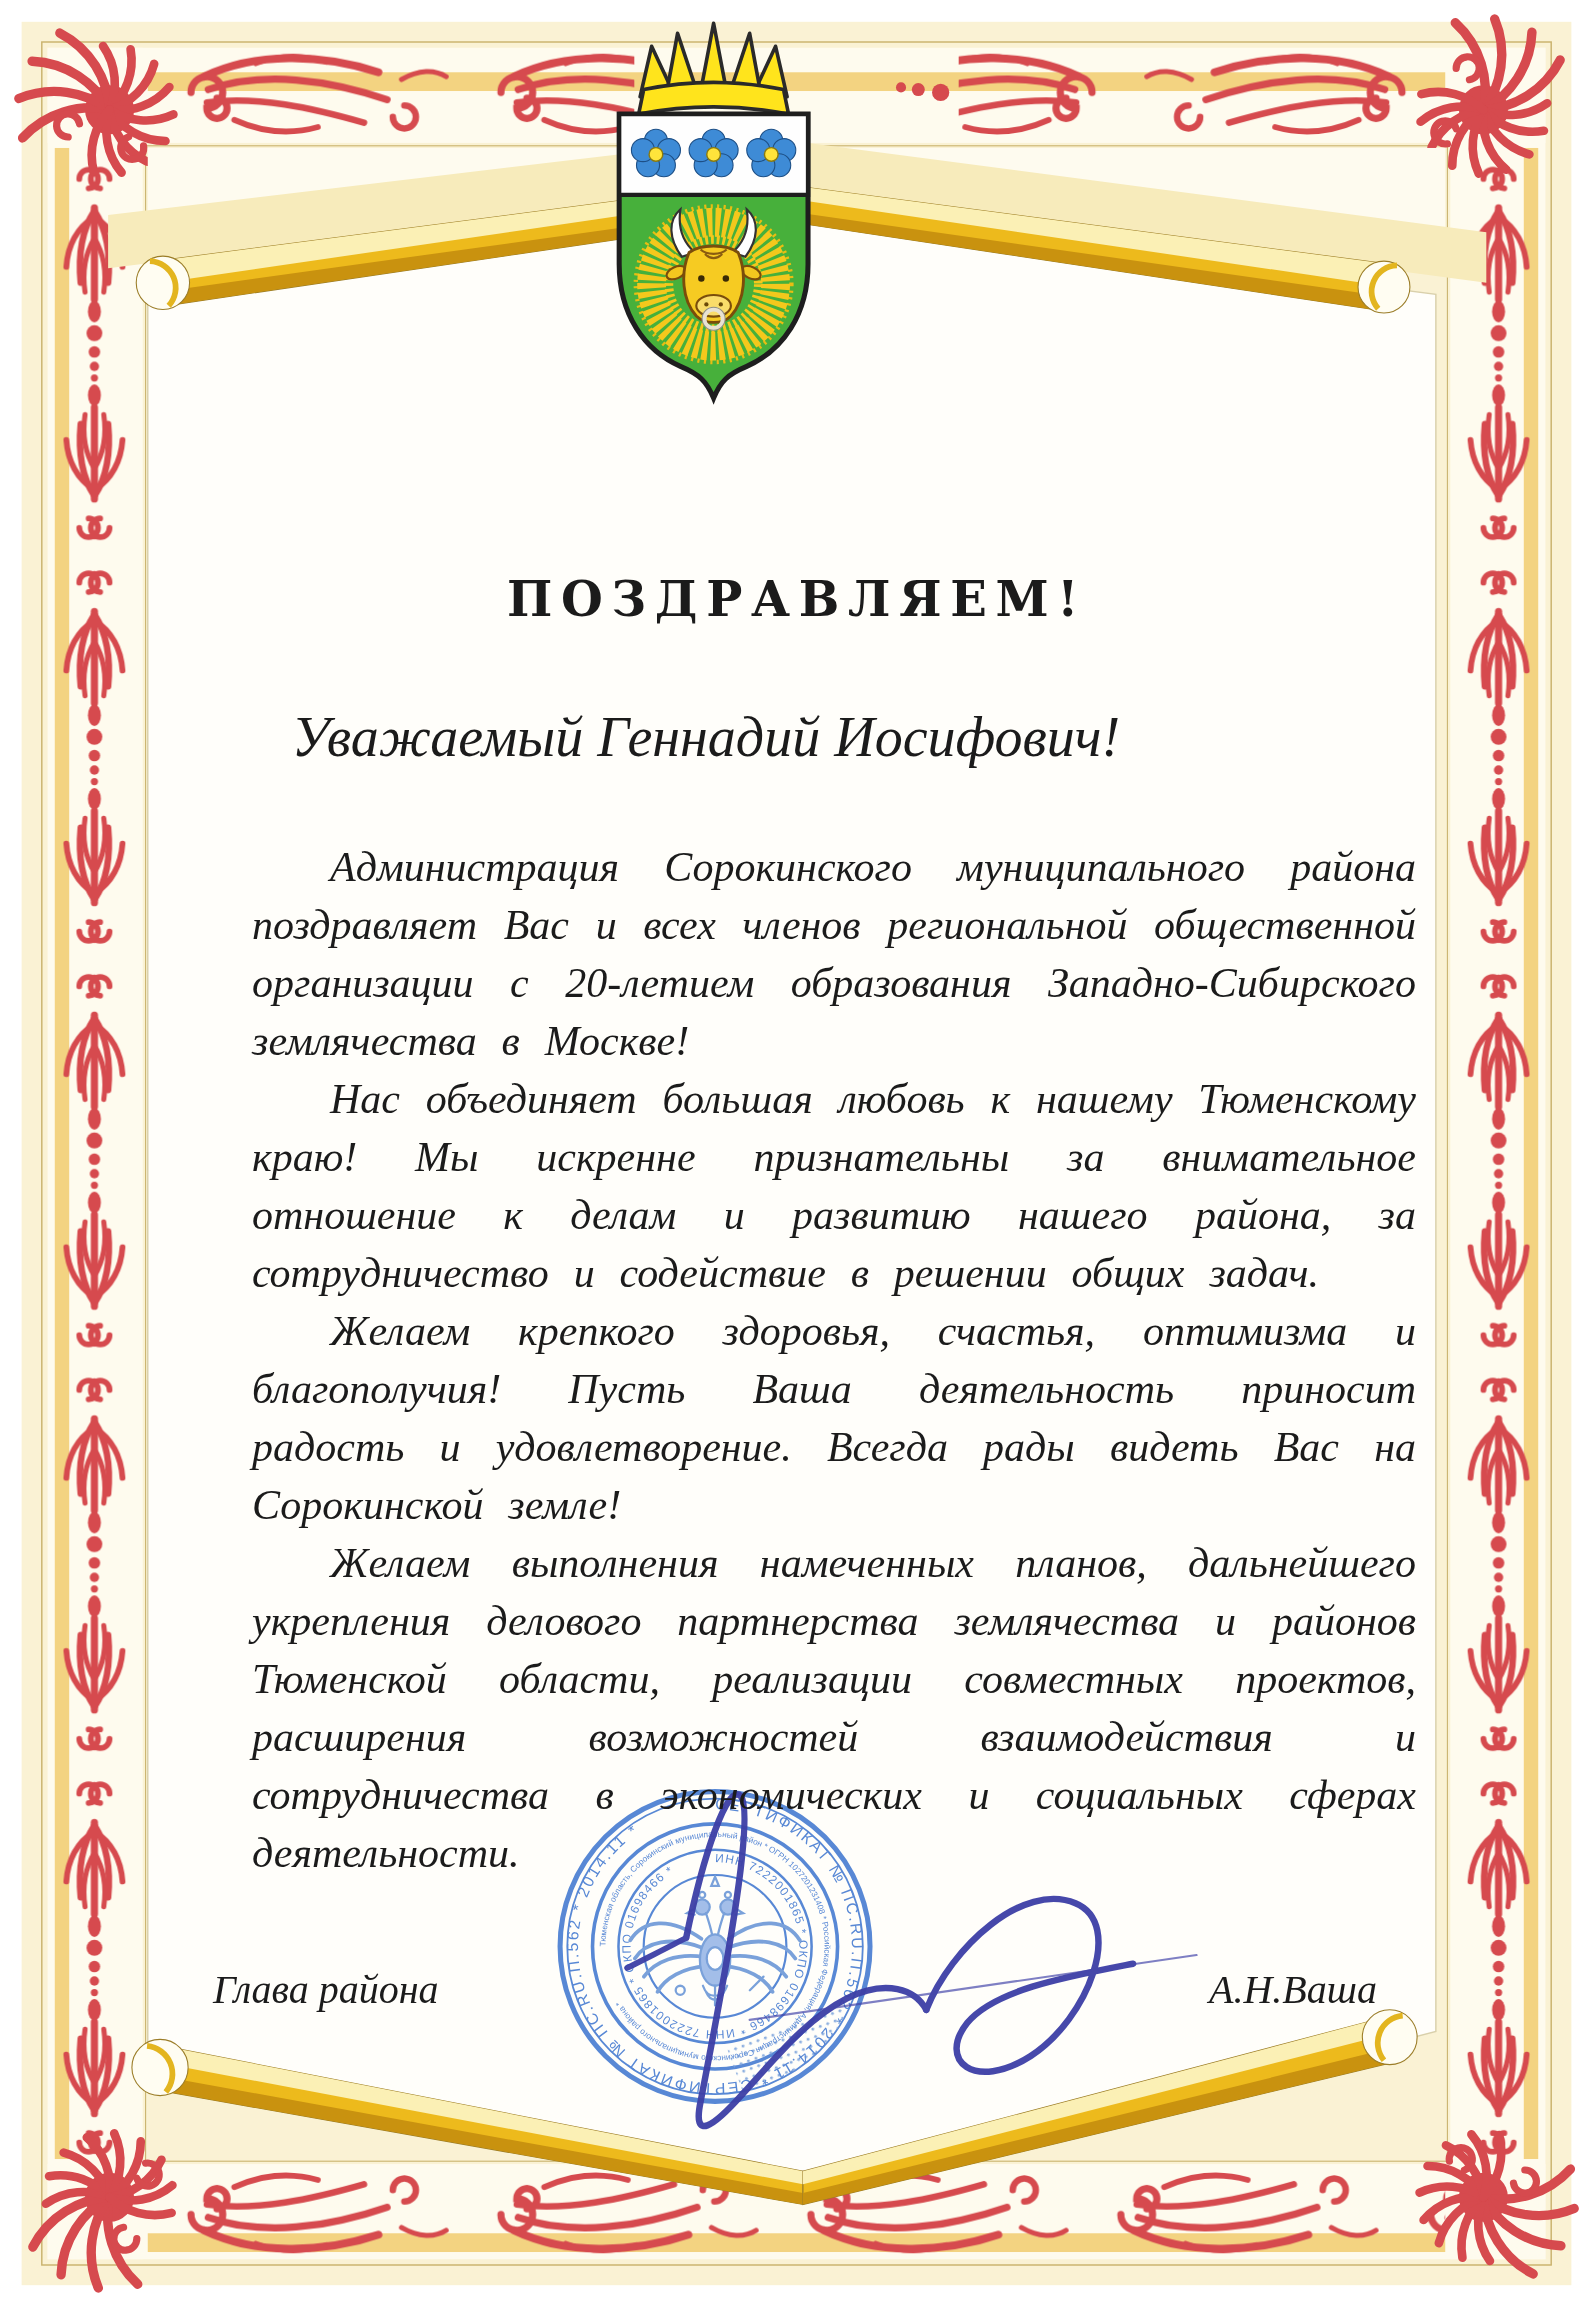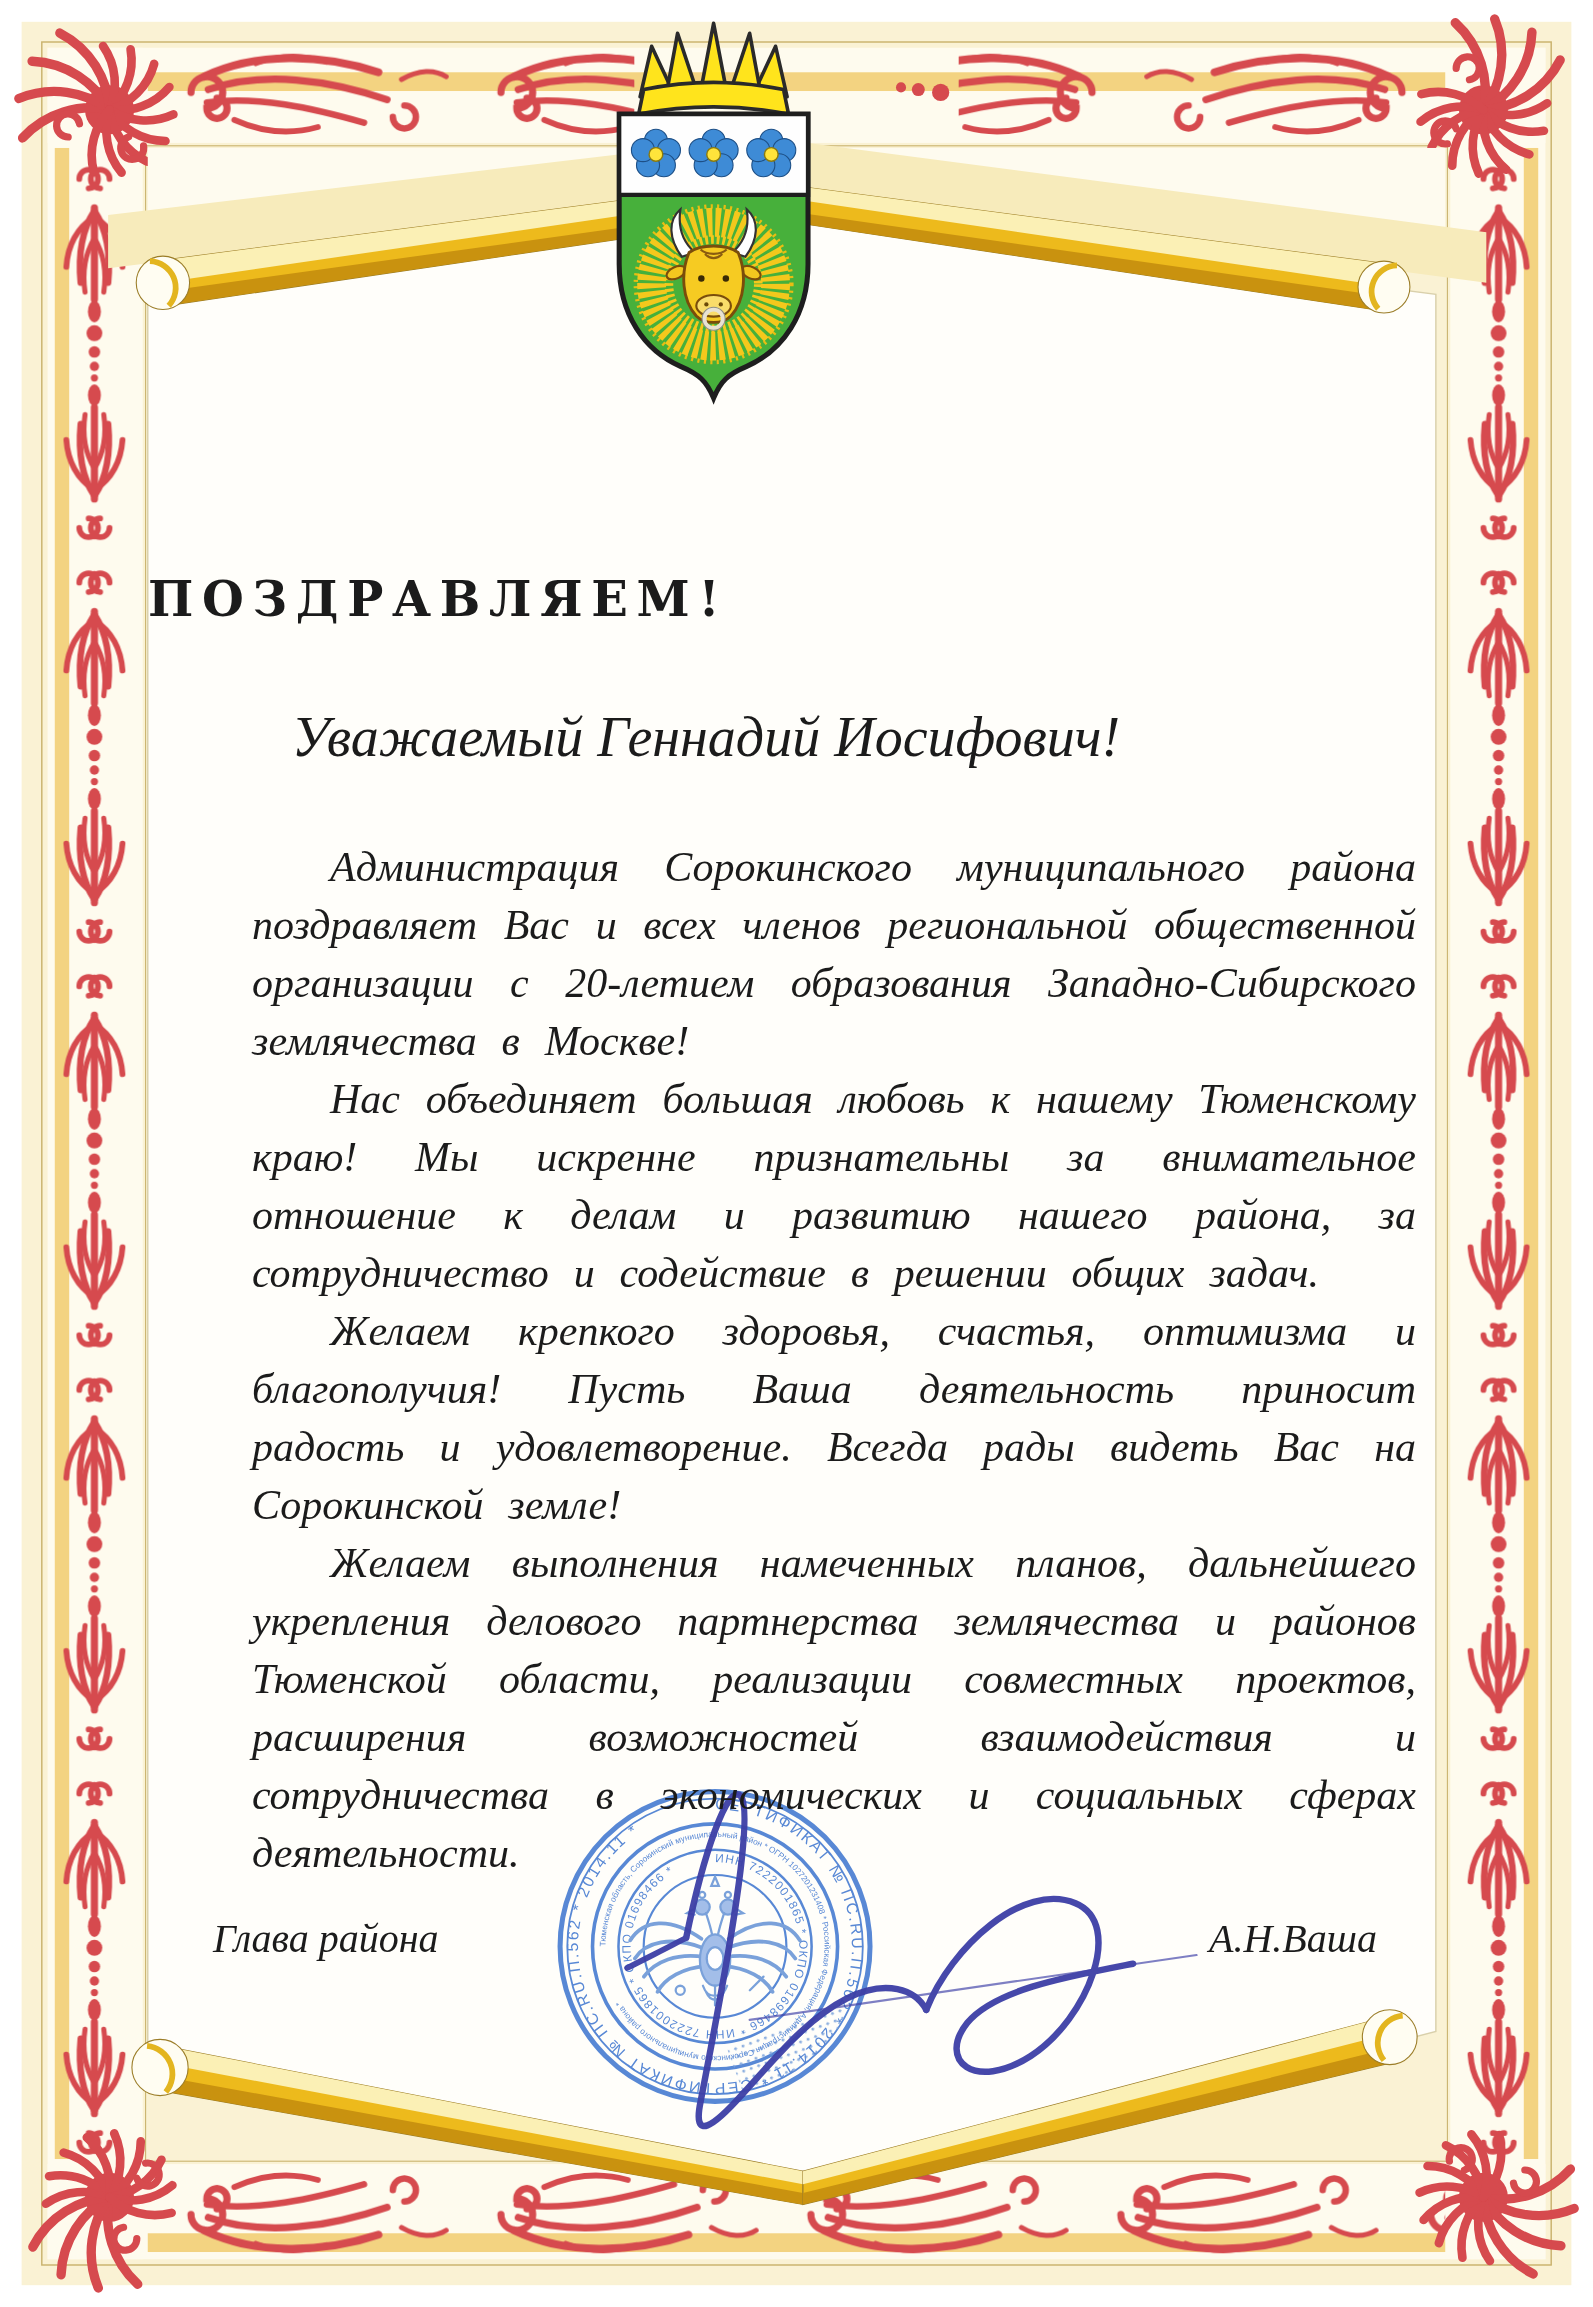--- a/index.html
+++ b/index.html
@@ -1,27 +1,27 @@
 <!DOCTYPE html>
 <html style="font-size:11.5px"><head>
 <meta charset="utf-8">
 <style>
   html,body{margin:0;padding:0;background:#ffffff;}
   .page{position:relative;width:1593px;height:2307px;background:#ffffff;overflow:hidden;
         font-family:"Liberation Serif", serif;}
   .art{position:absolute;left:0;top:0;}
   .txt{position:absolute;color:#1b1b1b;}
-  .title{left:148px;top:571px;width:1298px;
+  .title{left:148px;top:571px;width:1298px;text-align:center;
          font-family:"DejaVu Serif", serif;font-weight:700;font-size:48px;letter-spacing:8.7px;}
   .greeting{left:148px;top:705px;width:1116px;text-align:center;
             font-family:"Liberation Serif", serif;font-style:italic;font-size:56px;}
   .bodytext{left:213px;top:838px;width:1164px;margin-left:39px;}
   .bodytext p{margin:0;text-indent:78px;text-align:justify;
               font-style:italic;font-size:42px;line-height:58px;word-spacing:14.4px;}
-  .sigrow{left:213px;top:1915px;width:1164px;display:flex;justify-content:space-between;
+  .sigrow{left:213px;top:1966px;width:1164px;display:flex;justify-content:space-between;
           font-style:italic;font-size:40px;}
   .stamp-text{font-family:"Liberation Sans", sans-serif;fill:#4a7ed2;}
 </style>
 </head>
 <body>
 
 <div class="page">
 
 <svg class="art" width="1593" height="2307" viewBox="0 0 2210 3200">
   <defs>

